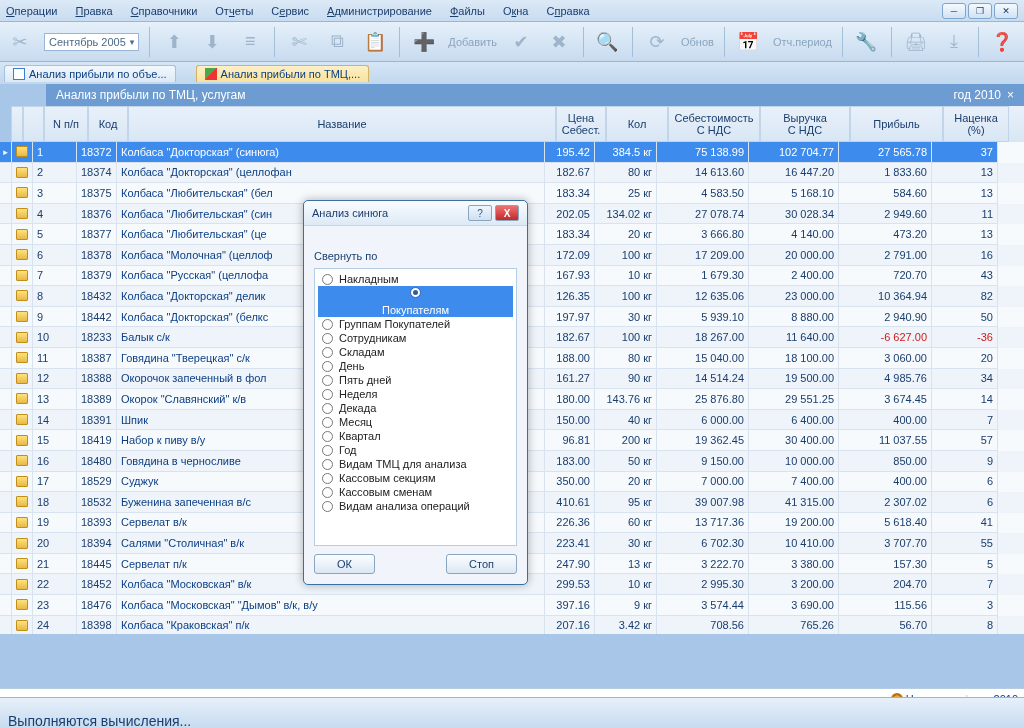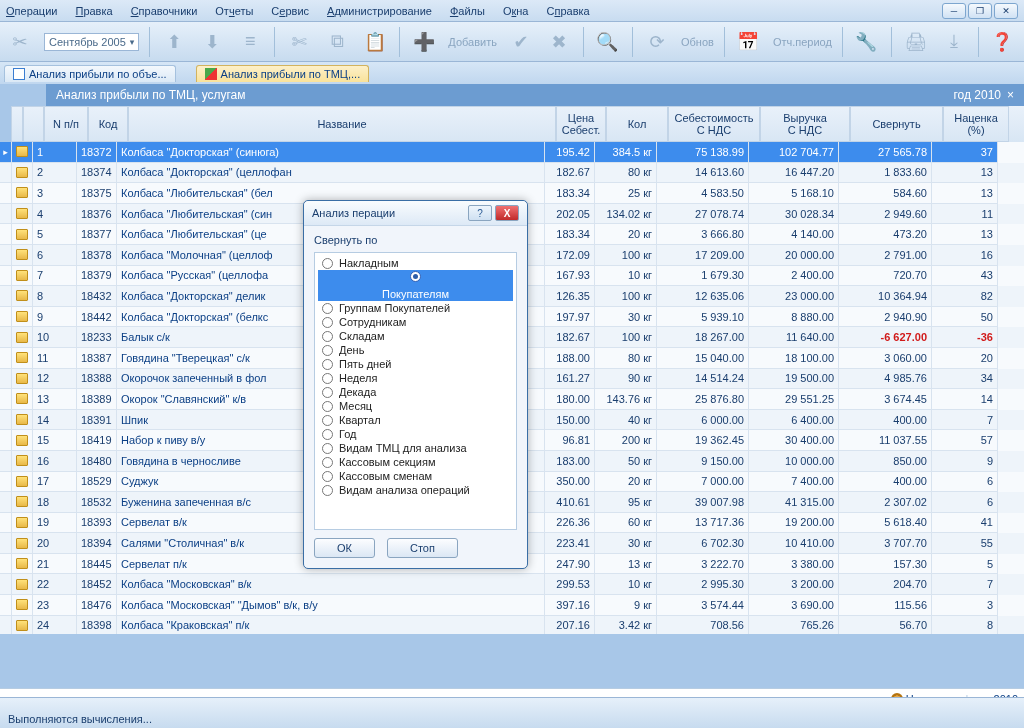--- a/index.html
+++ b/index.html
@@ -131,21 +131,21 @@
 }
 .cell.num { justify-content: flex-end; }
 .cell.ctr { justify-content: center; }
 .cell.name { color: #0b3f85; }
 .cell .folder {
   width: 14px; height: 11px;
   background: linear-gradient(#ffe27a, #e8b848);
   border: 1px solid #c08f1a;
   border-radius: 1px;
 }
-.neg { color: #d11a1a; font-weight: bold; }
+.neg { color: #d11a1a; }
 .row-indicator {
   font-size: 9px; color: #1a3e6e;
   display:flex; align-items:center; justify-content:center;
 }
 .statusbar {
   position: absolute;
   left: 0;
   bottom: 20px;
   right: 0;
   height: 20px;
@@ -163,21 +163,21 @@
   border-radius:50%;
   margin-right:3px;
 }
 .footerbar {
   position: absolute;
   left: 0; bottom: 0; right: 0;
   height: 20px;
   background: linear-gradient(#e6f0fa, #c7dbef);
   color: #1a3e6e;
   padding: 15px 8px;
-  font-size: 11px;
+  font-size: 14px;
   border-top: 1px solid #9ab6d6;
 }
 
 
 .dialog {
   position: absolute;
   left: 303px;
   top: 200px;
   width: 225px;
   background: #f1f5fb;
@@ -197,21 +197,21 @@
 .dlg-btn {
   width: 24px; height: 16px;
   border: 1px solid #8aa5c0;
   border-radius: 2px;
   display: flex; align-items: center; justify-content: center;
   margin-left: 3px;
   font-size: 10px;
 }
 .dlg-help { background: linear-gradient(#eef5fc,#cfe0f2); color:#2a5a94; }
 .dlg-close { background: linear-gradient(#f07171,#c12a2a); color:#fff; font-weight:bold; }
-.dialog-body { padding: 8px 10px 10px 10px; }
+.dialog-body { padding: 24px 10px 10px 10px; }
 .group-label { color: #1a3e6e; margin-bottom: 6px; }
 .radio-panel {
   background: #fff;
   border: 1px solid #b6cce2;
   height: 278px;
   overflow-y: scroll;
   padding: 3px;
 }
 .radio-row {
   display: flex; align-items: center;
@@ -229,21 +229,21 @@
   width: 11px; height: 11px;
   border: 1px solid #777;
   border-radius: 50%;
   display: inline-flex; align-items: center; justify-content: center;
 }
 .radio-row.sel .radio-dot { border-color: #3462b5; background:#fff; }
 .radio-row.sel .radio-dot::after {
   content:""; width:5px; height:5px; background:#2d5da8; border-radius:50%;
 }
 .dialog-actions {
-  display: flex; justify-content: flex-start; gap: 12px; margin-top: 8px;
+  display: flex; justify-content: space-between; gap: 12px; margin-top: 8px;
 }
 .dlg-button {
   background: linear-gradient(#fcfdff,#dbe7f4);
   border: 1px solid #8aa5c0;
   padding: 3px 22px;
   border-radius: 3px;
   font-size: 11px;
   color: #1a3e6e;
 }
 </style>
@@ -326,21 +326,21 @@
     <div class="gh">N п/п</div>
     <div class="gh">Код</div>
     <div class="gh">Название</div>
     <div class="gh" style="white-space:pre-line">Цена
 Себест.</div>
     <div class="gh">Кол</div>
     <div class="gh" style="white-space:pre-line">Себестоимость
 С НДС</div>
     <div class="gh" style="white-space:pre-line">Выручка
 С НДС</div>
-    <div class="gh">Свернуть</div>
+    <div class="gh">Прибыль</div>
     <div class="gh" style="white-space:pre-line">Наценка
 (%)</div>
   </div>
   <div class="grid-body" id="grid-body">
       <div class="row even sel">
         <div class="cell row-indicator">▸</div>
         <div class="cell ctr">
           <span class="folder"></span>
         </div>
         <div class="cell">1</div>
@@ -708,21 +708,21 @@
   <span style="margin:0 6px;color:#b6cce2">|</span>
   <a>год 2010</a>
 </div>
 
 <div class="footerbar">
   <span>Выполняются вычисления...</span>
 </div>
 
 <div class="dialog">
   <div class="dialog-title">
-    <span>Анализ перации</span>
+    <span>Анализ синюга</span>
     <div class="dlg-btn dlg-help">?</div>
     <div class="dlg-btn dlg-close">X</div>
   </div>
   <div class="dialog-body">
     <div class="group-label">Свернуть по</div>
     <div class="radio-panel" id="radio-panel">
         <div class="radio-row">
           <span class="radio-dot"></span>
           <span>Накладным</span>
         </div>

